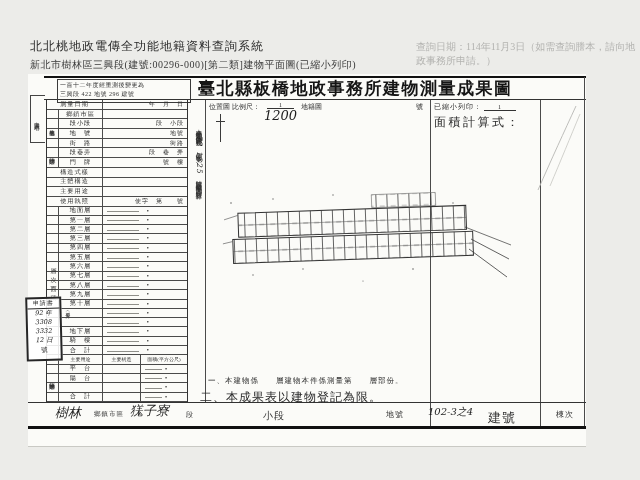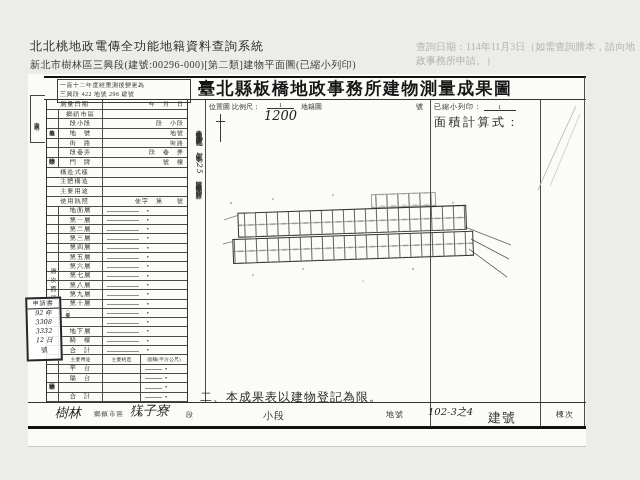--- a/index.html
+++ b/index.html
@@ -379,20 +379,21 @@
       <circle cx="150" cy="92" r="0.6"></circle>
         <circle cx="240" cy="14" r="0.7"></circle>
     </g>
   </svg>
 
   <svg class="abs" style="left:498px;top:28px" width="58" height="92" viewBox="0 0 58 92">
     <path d="M50 4 C38 30 26 56 12 88" stroke="#b7b7b3" stroke-width="0.9" fill="none"></path>
     <path d="M54 12 C44 36 35 58 24 84" stroke="#c6c6c2" stroke-width="0.8" fill="none"></path>
   </svg>
 
+  <div class="abs note1">一、本建物係　　層建物本件係測量第　　層部份。</div>
   <div class="abs note2">二、本成果表以建物登記為限。</div>
 
   <div class="abs hand fl-hand" style="left:27px;top:330px">樹林</div>
   <div class="abs fl-label" style="left:66px;top:336px;font-size:6.5px">鄉鎮市區</div>
   <div class="abs hand fl-hand" style="left:102px;top:328px">獇子寮</div>
   <div class="abs fl-label" style="left:158px;top:336px">段</div>
   <div class="abs fl-label" style="left:235px;top:335px;font-size:10px">小段</div>
   <div class="abs fl-label" style="left:358px;top:335px;font-size:8px">地號</div>
   <div class="abs hand" style="left:400px;top:331px;font-size:10px">102-3之4</div>
   <div class="abs fl-label" style="left:460px;top:335px;font-size:13px">建號</div>

